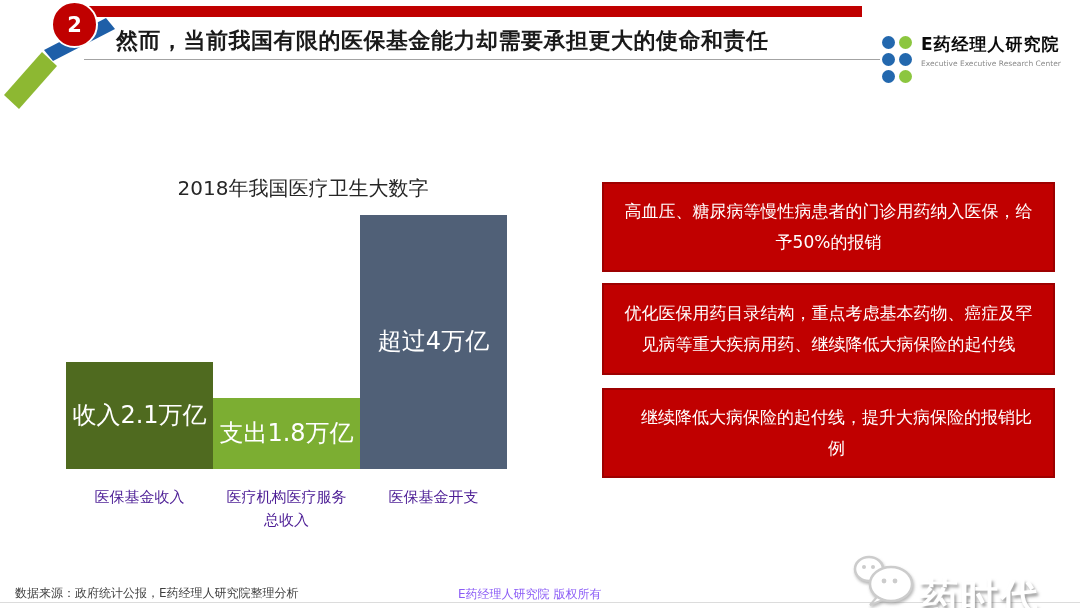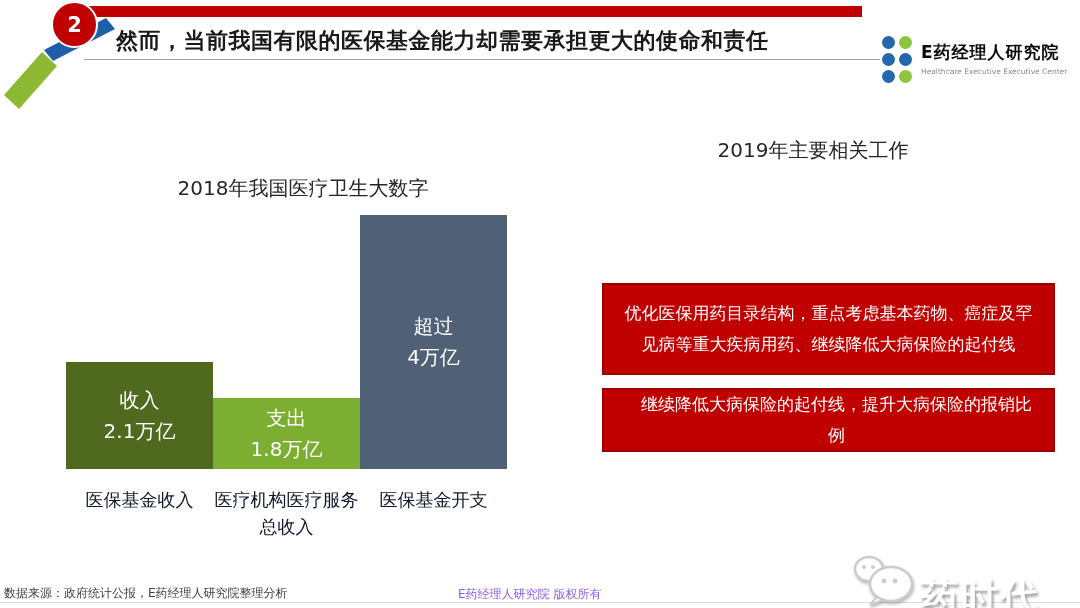--- a/index.html
+++ b/index.html
@@ -14,49 +14,49 @@
          display:flex;align-items:center;justify-content:center;
          color:#fff;font-size:21px;font-weight:bold;z-index:5;}
   .main-title{position:absolute;left:92px;top:26px;width:800px;font-size:22px;font-weight:600;
               color:#1a1a1a;letter-spacing:0.5px;white-space:nowrap;margin-left:24px;}
   .title-underline{position:absolute;left:84px;top:59px;width:796px;height:1px;background:#a3a3a3;}
 
   
   .logo{position:absolute;left:882px;top:33px;display:flex;align-items:flex-start;}
   .logo-dots{display:grid;grid-template-columns:13px 13px;grid-auto-rows:13px;column-gap:4px;row-gap:4px;margin-top:3px;}
   .logo-dot{width:13px;height:13px;border-radius:50%;}
-  .logo-text{margin-left:9px;margin-top:8px;}
+  .logo-text{margin-left:9px;}
   .logo-name{font-size:17px;font-weight:bold;color:#0a0a0a;letter-spacing:1px;white-space:nowrap;}
   .logo-sub{font-size:7.5px;color:#8a8a8a;margin-top:3px;white-space:nowrap;}
 
   
   .section-title{position:absolute;top:137px;width:400px;text-align:center;font-size:20px;
                  font-weight:500;color:#262626;white-space:nowrap;}
   .chart-title{left:103px;margin-top:38px;}
   .tasks-title{left:613px;}
 
   
   .bars{position:absolute;left:66px;top:215px;width:441px;height:254px;
         display:flex;align-items:flex-end;}
-  .bar{display:flex;flex-direction:column;align-items:center;justify-content:center;
-       color:#fff;font-size:20px;line-height:1.55;text-align:center;}
+  .bar{display:flex;flex-direction:row;align-items:center;justify-content:center;
+       color:#fff;font-size:24px;line-height:1.55;text-align:center;}
   .axis-row{position:absolute;left:66px;top:486px;width:441px;display:flex;}
-  .axis-cell{text-align:center;color:#0f172a;font-size:18px;line-height:1.5;}
+  .axis-cell{text-align:center;color:#4c1d95;font-size:15px;line-height:1.5;}
 
   
   .task-box{position:absolute;left:602px;width:453px;background:#c00000;
             border:2px solid rgba(0,0,0,0.18);box-sizing:border-box;
             display:flex;align-items:center;justify-content:center;
             color:#ffffff;font-size:17px;line-height:1.85;text-align:center;padding:4px 16px;}
   .task-box-1{top:182px;height:90px;}
   .task-box-2{top:283px;height:92px;}
-  .task-box-3{top:388px;height:64px;padding-left:32px;}
+  .task-box-3{top:388px;height:90px;padding-left:32px;}
 
   
-  .footer-source{position:absolute;left:4px;top:585px;font-size:12px;color:#3f3f3f;white-space:nowrap;}
+  .footer-source{position:absolute;left:15px;top:585px;font-size:12px;color:#3f3f3f;white-space:nowrap;}
   .footer-copyright{position:absolute;left:458px;top:586px;font-size:12px;color:#8b5cf6;white-space:nowrap;}
   .footer-line{position:absolute;left:0;top:602px;width:1080px;height:1px;background:#dcdcdc;}
   .watermark{position:absolute;left:852px;top:536px;display:flex;align-items:center;}
   .watermark-icon{filter:drop-shadow(1.5px 2px 1.5px rgba(125,125,125,0.55));}
   .watermark-text{font-size:38px;font-weight:bold;color:#ffffff;letter-spacing:2px;margin-left:4px;
                   text-shadow:2px 2.5px 3px rgba(110,110,110,0.65);white-space:nowrap;margin-top:36px;}
 </style>
 </head>
 <body>
 
@@ -76,21 +76,21 @@
     <div class="logo-dots" id="logo-dots">
         <div class="logo-dot" style="background: rgb(35, 104, 174);"></div>
         <div class="logo-dot" style="background: rgb(140, 198, 63);"></div>
         <div class="logo-dot" style="background: rgb(35, 104, 174);"></div>
         <div class="logo-dot" style="background: rgb(35, 104, 174);"></div>
         <div class="logo-dot" style="background: rgb(35, 104, 174);"></div>
         <div class="logo-dot" style="background: rgb(140, 198, 63);"></div>
       </div>
     <div class="logo-text">
       <div class="logo-name">E药经理人研究院</div>
-      <div class="logo-sub">Healthcare Executive Executive Center</div>
+      <div class="logo-sub">Executive Executive Research Center</div>
     </div>
   </div>
 
   <div class="section-title chart-title">2018年我国医疗卫生大数字</div>
   <div class="bars" id="bars">
       <div class="bar" style="height: 107px; width: 147px; background: rgb(79, 106, 31);">
         <div>收入</div>
         <div>2.1万亿</div>
       </div>
       <div class="bar" style="height: 71px; width: 147px; background: rgb(124, 174, 50);">
@@ -108,21 +108,21 @@
       </div>
       <div class="axis-cell" style="width: 147px;">
         <div>医疗机构医疗服务</div>
         <div>总收入</div>
       </div>
       <div class="axis-cell" style="width: 147px;">
         <div>医保基金开支</div>
       </div>
     </div>
 
-  <div class="section-title tasks-title">2019年主要相关工作</div>
+  <div class="task-box task-box-1">高血压、糖尿病等慢性病患者的门诊用药纳入医保，给予50%的报销</div>
   <div class="task-box task-box-2">优化医保用药目录结构，重点考虑基本药物、癌症及罕见病等重大疾病用药、继续降低大病保险的起付线</div>
   <div class="task-box task-box-3">继续降低大病保险的起付线，提升大病保险的报销比例</div>
 
   <div class="footer-source">数据来源：政府统计公报，E药经理人研究院整理分析</div>
   <div class="footer-copyright">E药经理人研究院 版权所有</div>
   <div class="footer-line"></div>
 
   <div class="watermark">
     <svg class="watermark-icon" width="64" height="54" viewBox="0 0 64 54">
       <ellipse cx="17" cy="16" rx="14" ry="12" fill="#ffffff" stroke="#cccccc" stroke-width="2.5"></ellipse>

